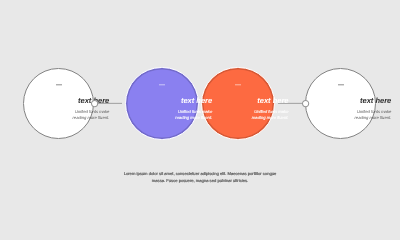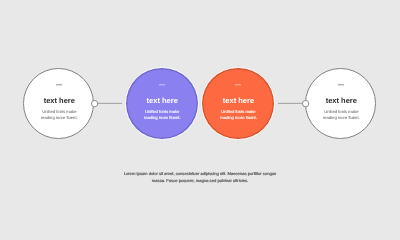--- a/index.html
+++ b/index.html
@@ -8,21 +8,21 @@
        -webkit-font-smoothing:antialiased;text-rendering:geometricPrecision;}
   .stage{position:relative;width:400px;height:225px;}
 
   .conn{position:absolute;height:1.25px;background:#9e9e9e;transform:translateY(-0.15px);}
   .dot{position:absolute;overflow:visible;}
 
   .node{position:absolute;border-radius:50%;box-sizing:border-box;}
   .node.plain{background:#ffffff;border:0.9px solid #838383;}
   .node.fill{border:1.2px solid #ffffff;box-shadow:inset 0 0 0 1.5px rgba(0,0,0,0.16);}
 
-  .label{position:absolute;text-align:center;}
+  .label{position:absolute;text-align:right;font-style:italic;}
   .dash{position:absolute;width:6.3px;height:1.3px;transform:translateY(0.3px);}
   .title{font-size:7.5px;font-weight:bold;line-height:9px;white-space:nowrap;}
   .sub{font-size:4.15px;line-height:6.4px;white-space:nowrap;}
 
   .t-dark{color:#2d2d2d;}
   .s-dark{color:#565656;}
   .t-light{color:#ffffff;}
   .s-light{color:rgba(255,255,255,.92);-webkit-text-stroke:0.14px currentColor;}
   .d-dark{background:#8d8d8d;}
   .d-light{background:rgba(255,255,255,.55);}

